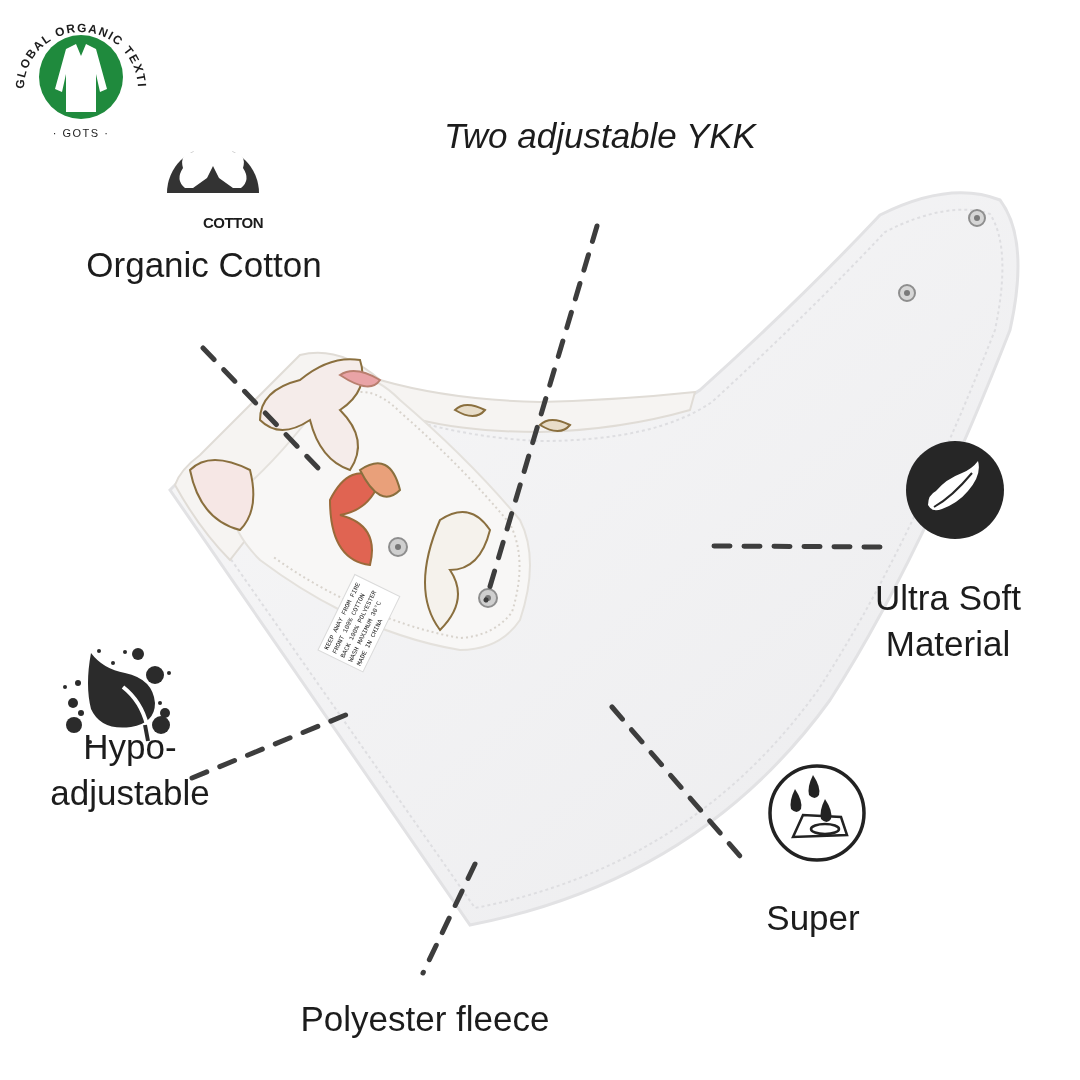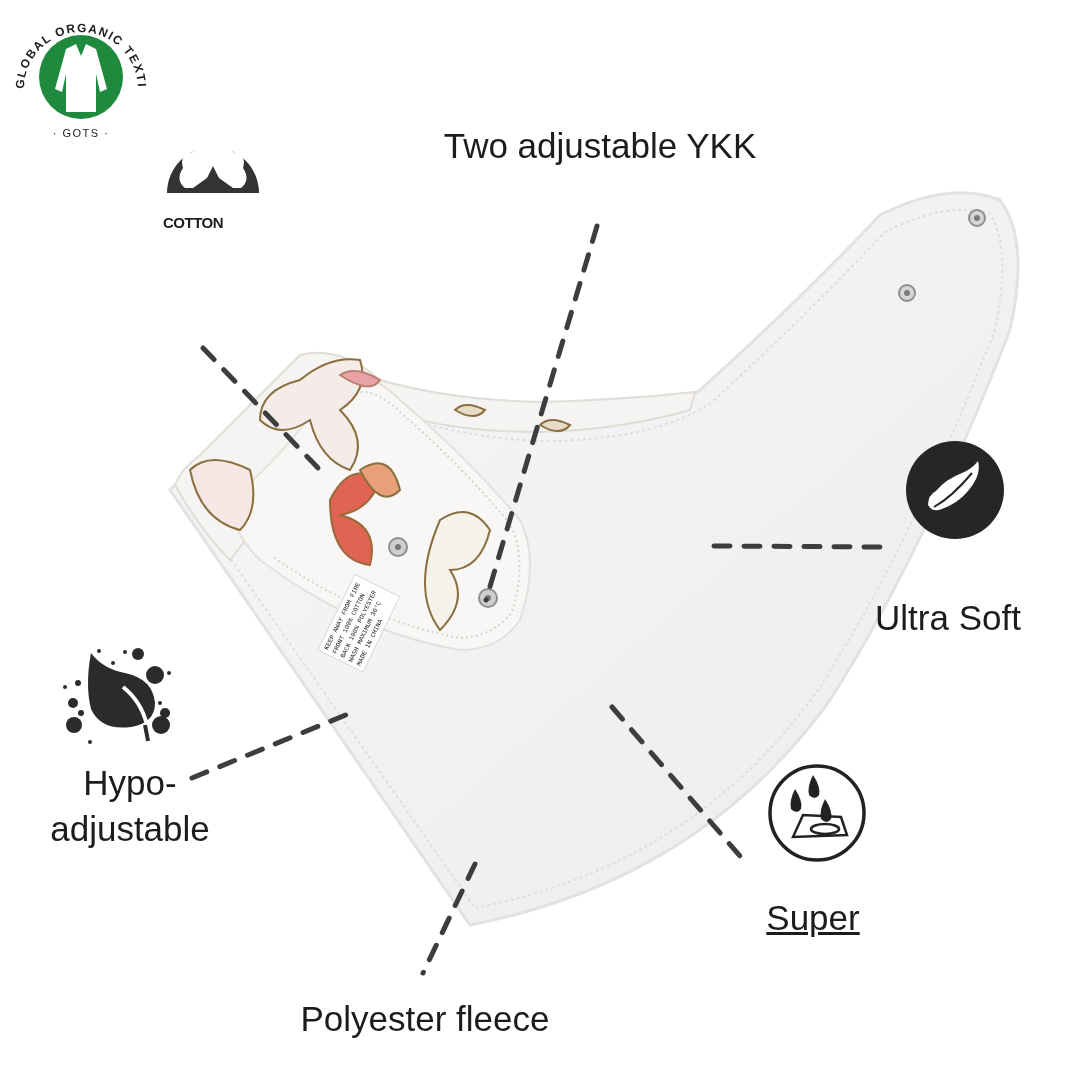--- a/index.html
+++ b/index.html
@@ -89,39 +89,41 @@
     <text x="77" y="133" text-anchor="middle" font-size="11" fill="#1c1c1c" font-family="Liberation Sans, sans-serif" letter-spacing="1.5">· GOTS ·</text>
   </svg>
 </div>
 
 <div class="abs" style="left:163px; top:128px;">
   <svg width="100" height="80" viewBox="0 0 100 80">
     <path d="M4 65 A46 46 0 1 1 96 65 Z" fill="#333"></path>
     <path d="M22 60 Q12 52 20 40 Q16 26 30 24 Q36 10 50 14 Q64 10 70 24 Q84 26 80 40 Q88 52 78 60 Z" fill="#ffffff"></path>
     <path d="M30 60 L44 50 L50 38 L56 50 L70 60 Z" fill="#333"></path>
   </svg>
-  <div style="width:100px;text-align:left;font-size:15px;font-weight:bold;letter-spacing:-0.5px;color:#1c1c1c;margin-top:6px;font-family:'Liberation Sans',sans-serif;">COTTON</div>
+  <div style="width:100px;text-align:right;font-size:15px;font-weight:bold;letter-spacing:-0.5px;color:#1c1c1c;margin-top:6px;font-family:'Liberation Sans',sans-serif;">COTTON</div>
 </div>
 
 <div class="label" style="left:64px; top:242px; width:280px;">
+  <span>Organic Cotton</span>
 </div>
 
-<div class="label" style="left:420px; top:123px; width:360px;">
+<div class="label" style="left:420px; top:113px; width:360px;font-style:italic;">
   <span>Two adjustable YKK</span>
 </div>
 
 <div class="abs" style="left:906px; top:441px;">
   <svg width="98" height="98" viewBox="0 0 98 98">
     <circle cx="49" cy="49" r="49" fill="#262626"></circle>
     <path d="M72 20 Q76 34 62 50 Q52 62 36 68 Q26 72 22 64 Q22 54 30 50 Q40 38 56 32 Q66 28 72 20 Z" fill="#ffffff"></path>
     <path d="M28 66 Q46 56 66 32" stroke="#262626" stroke-width="2" fill="none"></path>
   </svg>
 </div>
-<div class="label" style="left:848px; top:575px; width:200px;margin-top:20px;">
+<div class="label" style="left:848px; top:575px; width:200px;">
   <span>Ultra Soft</span>
+  <span>Material</span>
 </div>
 
 <div class="abs" style="left:55px; top:645px;">
   <svg width="130" height="100" viewBox="0 0 130 100">
     <path d="M36 8 Q30 40 36 64 Q46 86 76 82 Q100 78 100 58 Q98 34 70 28 Q48 24 36 8 Z" fill="#2b2b2b"></path>
     <path d="M68 42 Q86 56 92 80 L94 96" stroke="#ffffff" stroke-width="4" fill="none"></path>
     <path d="M90 80 L93 96" stroke="#2b2b2b" stroke-width="4"></path>
     <g fill="#2b2b2b">
       <circle cx="10" cy="42" r="2"></circle>
         <circle cx="23" cy="38" r="3"></circle>
@@ -134,34 +136,34 @@
         <circle cx="83" cy="9" r="6"></circle>
       <circle cx="100" cy="30" r="9"></circle>
         <circle cx="114" cy="28" r="2"></circle>
         <circle cx="105" cy="58" r="2"></circle>
       <circle cx="110" cy="68" r="5"></circle>
         <circle cx="106" cy="80" r="9"></circle>
         <circle cx="70" cy="7" r="2"></circle>
     </g>
   </svg>
 </div>
-<div class="label" style="left:30px; top:760px; width:200px;">
+<div class="label" style="left:30px; top:724px; width:200px;">
   <span>Hypo-</span>
   <span>adjustable</span>
 </div>
 
 <div class="abs" style="left:767px; top:763px;">
   <svg width="100" height="100" viewBox="0 0 100 100">
     <circle cx="50" cy="50" r="47" fill="none" stroke="#222" stroke-width="3.5"></circle>
     <path d="M26 74 L36 52 L74 54 L80 72 Z" fill="none" stroke="#222" stroke-width="2.5"></path>
     <ellipse cx="58" cy="66" rx="14" ry="5" fill="none" stroke="#222" stroke-width="2.5"></ellipse>
     <path d="M46 12 Q54 24 52 32 Q48 38 42 32 Q40 24 46 12 Z" fill="#222"></path>
     <path d="M28 26 Q36 38 34 46 Q30 52 24 46 Q22 38 28 26 Z" fill="#222"></path>
     <path d="M58 36 Q66 48 64 56 Q60 62 54 56 Q52 48 58 36 Z" fill="#222"></path>
   </svg>
 </div>
-<div class="label" style="left:693px; top:895px; width:240px;text-decoration:underline;">
+<div class="label" style="left:693px; top:895px; width:240px;">
   <span>Super</span>
 </div>
 
 <div class="label" style="left:265px; top:996px; width:320px;">
   <span>Polyester fleece</span>
 </div>
 
 </body></html>

